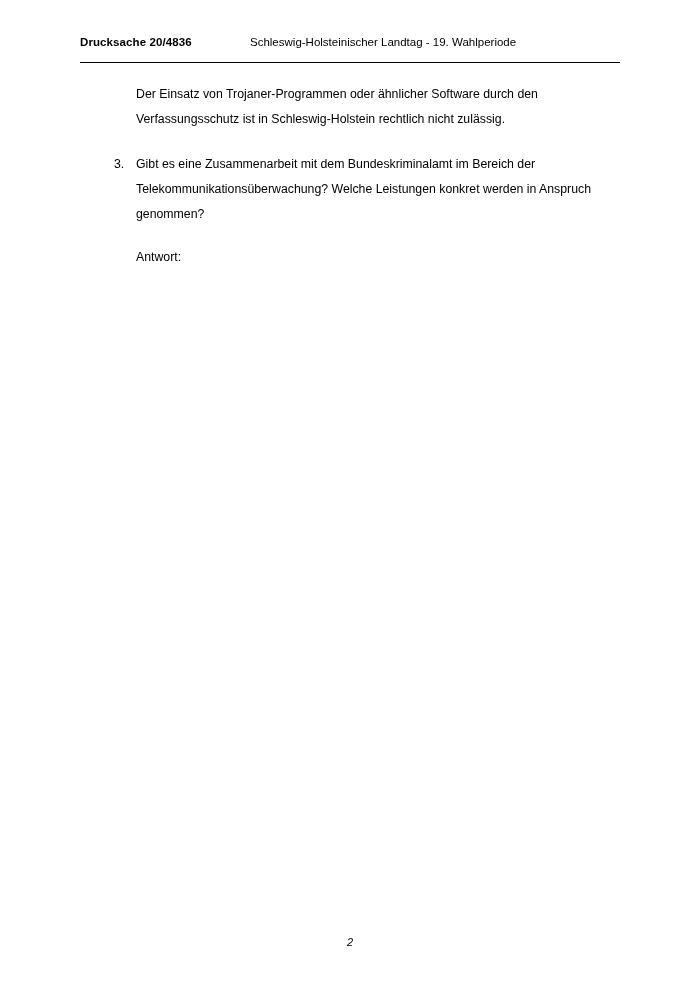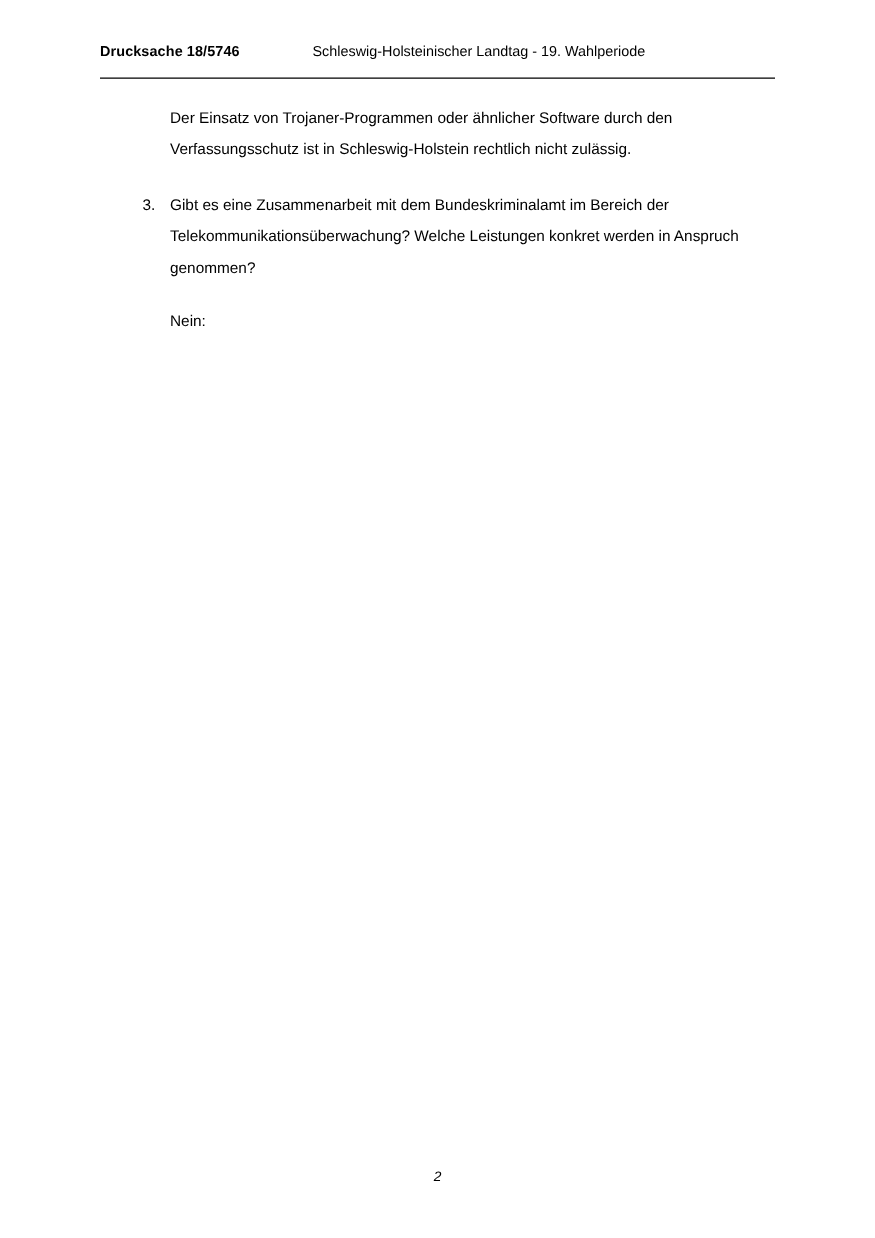--- a/index.html
+++ b/index.html
@@ -116,40 +116,40 @@
     font-size: 11px;
     font-style: italic;
   }
 </style>
 </head>
 <body>
 
 <div class="page">
 
   <div class="header">
-    <div class="header-left">Drucksache 18/5746</div>
+    <div class="header-left">Drucksache 20/4836</div>
     <div class="header-right">Schleswig-Holsteinischer Landtag - 19. Wahlperiode</div>
   </div>
   <div class="header-rule"></div>
 
   <div class="content">
 
     <p class="para para-indent">Der Einsatz von Trojaner-Programmen oder ähnlicher Software durch den Verfassungsschutz ist in Schleswig-Holstein rechtlich nicht zulässig.</p>
 
     <div class="gap-medium"></div>
 
     <div class="numbered">
       <span class="num">3.</span>
       <span class="para">Gibt es eine Zusammenarbeit mit dem Bundeskriminalamt im Bereich der Telekommunikationsüberwachung? Welche Leistungen konkret werden in Anspruch genommen?</span>
     </div>
 
     <div class="gap-medium"></div>
 
     <div class="answer-block">
-      <div class="answer-line">Nein:</div>
+      <div class="answer-line">Antwort:</div>
     </div>
 
   </div>
 
   <div class="footer">
     <span class="page-number">2</span>
   </div>
 
 </div>
 

